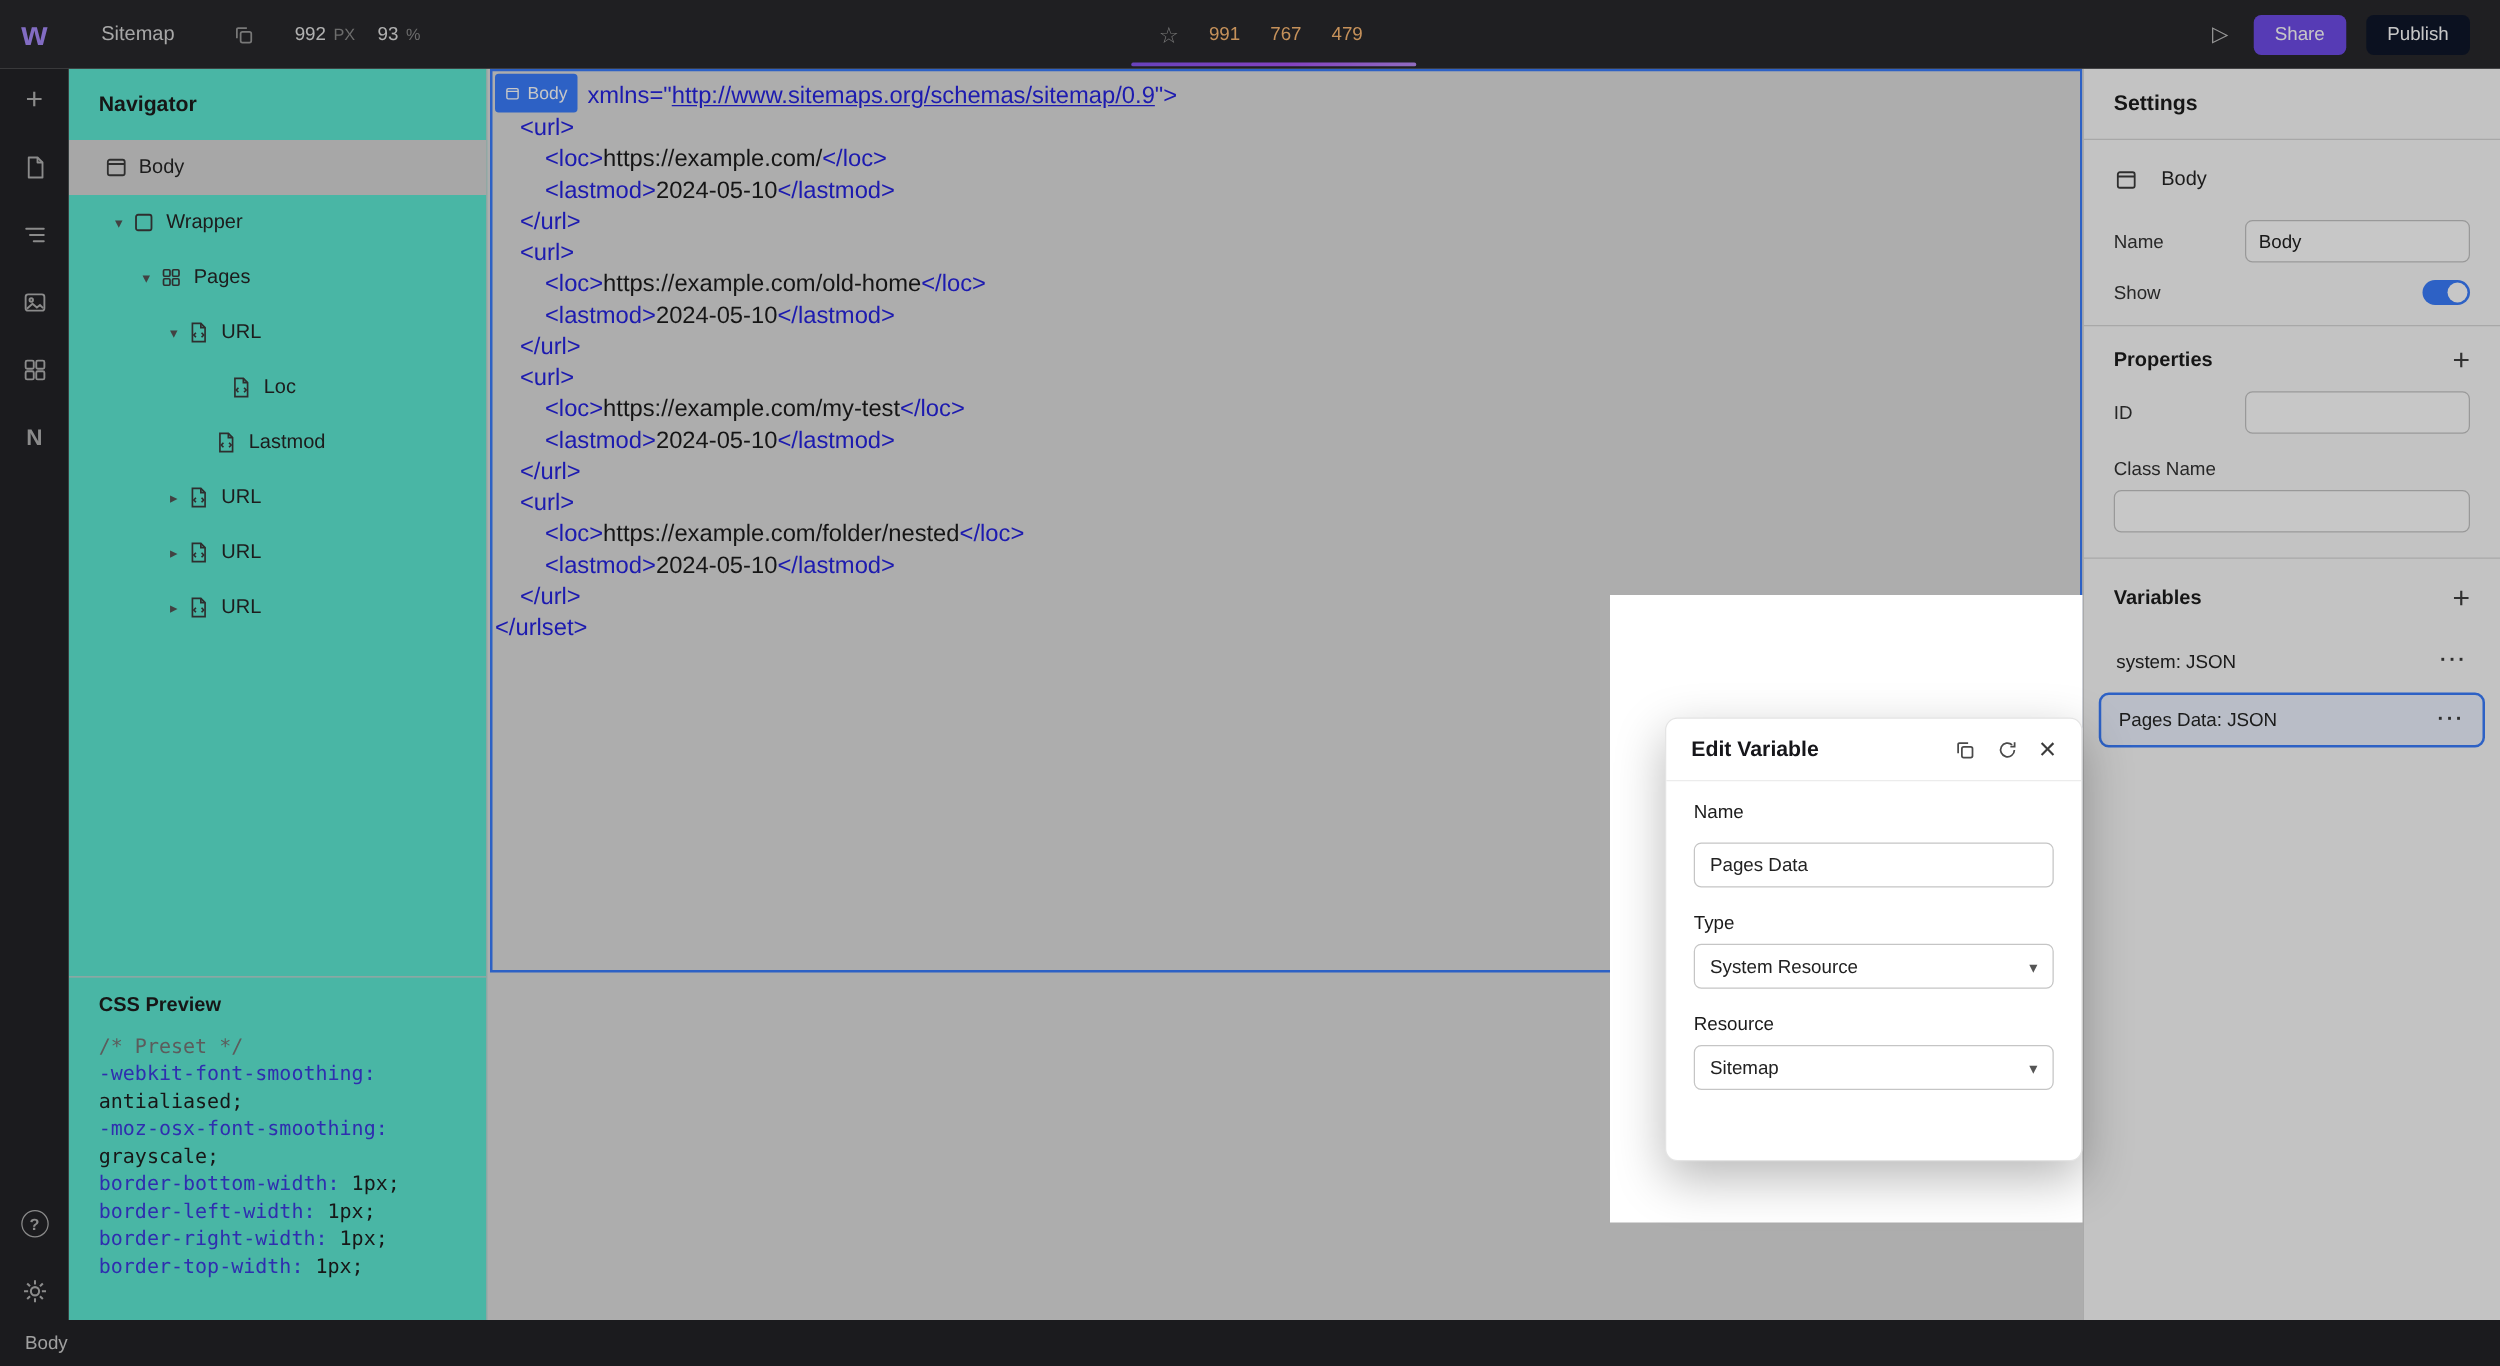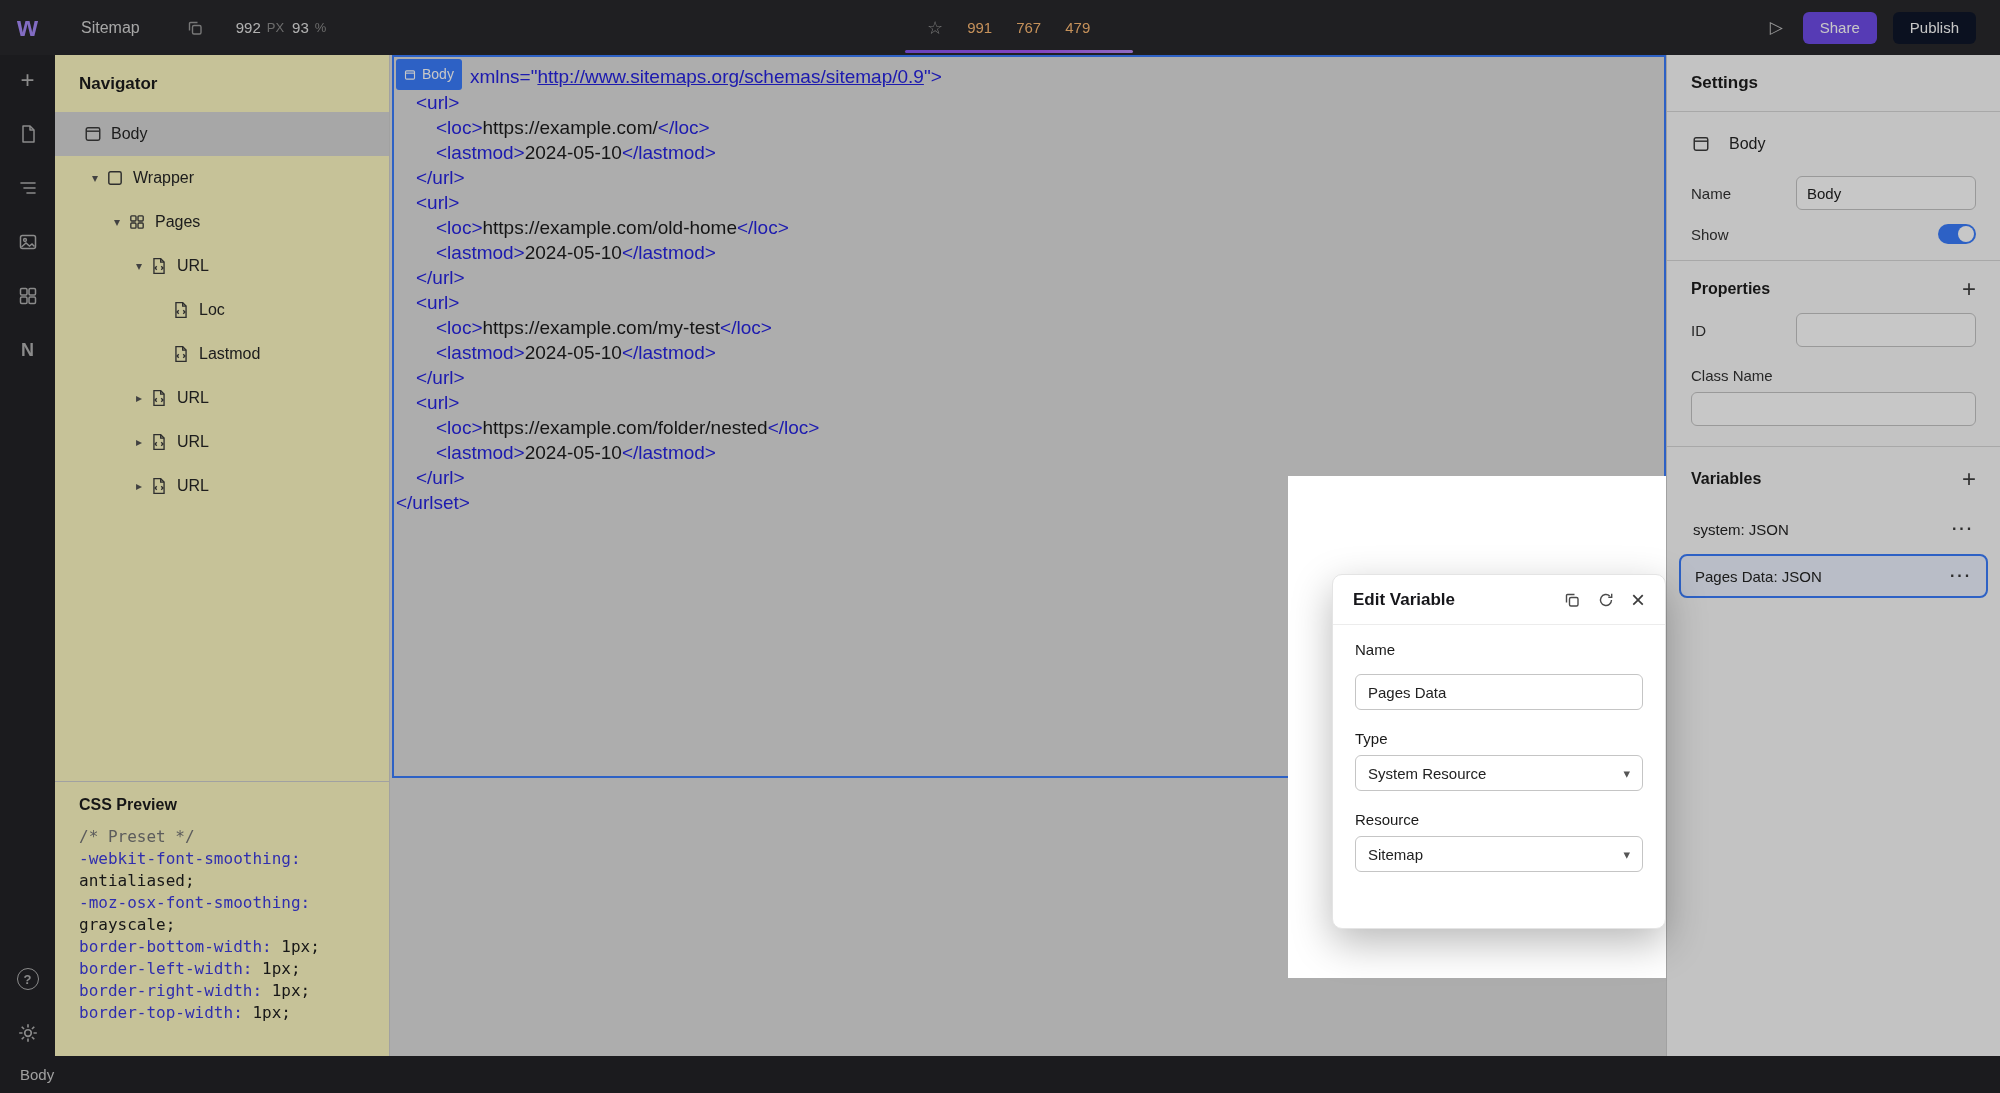--- a/index.html
+++ b/index.html
@@ -9,41 +9,41 @@
   input,button{font-family:inherit}
 
   
   .topbar{position:absolute;left:0;top:0;width:2000px;height:55px;background:#28282c;display:flex;align-items:center;z-index:10}
   .logo{width:55px;text-align:center;font-weight:bold;font-size:27px;color:#a78bfa;line-height:55px}
   .tb-title{color:#d6d6d6;font-size:16px;margin-left:26px}
   .tb-copy{margin-left:46px;color:#9a9a9a}
   .tb-field{display:flex;align-items:center;gap:6px}
   .tb-field .val{color:#e3e3e3;font-size:15px}
   .tb-field .unit{color:#8b8b8b;font-size:13px}
-  .f1{margin-left:32px}.f2{margin-left:8px}
+  .f1{margin-left:32px}.f2{margin-left:18px}
   .bp-group{position:absolute;left:905px;top:0;width:228px;height:55px;display:flex;align-items:center;gap:24px;padding-left:22px}
   .bp-star{color:#9a9a9a;font-size:18px}
   .bp-num{color:#fdba74;font-size:15px}
   .bp-underline{position:absolute;left:0;bottom:2px;width:100%;height:3px;border-radius:2px;background:linear-gradient(90deg,#8655f2,#a855f7 55%,#b98af7)}
   .tb-right{position:absolute;right:0;top:0;height:55px;display:flex;align-items:center;gap:16px;padding-right:24px}
   .tb-play{color:#c2c2c2;font-size:17px;margin-right:4px}
   .btn{height:32px;border:none;border-radius:6px;color:#fff;font-size:15px;display:flex;align-items:center;padding:0 17px;cursor:pointer}
   .btn.share{background:#6f4ce8}
   .btn.publish{background:#0f172a}
 
   
   .leftstrip{position:absolute;left:0;top:55px;width:55px;height:1001px;background:#232327;display:flex;flex-direction:column;align-items:center;padding:14px 0 12px;gap:32px;z-index:5}
   .strip-icon{color:#b2b2b2;width:22px;height:22px;display:flex;align-items:center;justify-content:center}
   .strip-icon.txt{font-size:24px;font-weight:300;line-height:22px}
   .strip-icon.nlogo{font-size:18px;font-weight:bold}
   .strip-spacer{flex:1}
   .help-circle{width:22px;height:22px;border:1.5px solid #b2b2b2;border-radius:50%;color:#b2b2b2;display:flex;align-items:center;justify-content:center;font-size:13px;font-weight:bold}
 
   
-  .navigator{position:absolute;left:55px;top:55px;width:335px;height:1001px;background:#fef9c3;border-right:1px solid #cfcfcf;display:flex;flex-direction:column}
+  .navigator{position:absolute;left:55px;top:55px;width:335px;height:1001px;background:#5eead4;border-right:1px solid #cfcfcf;display:flex;flex-direction:column}
   .nav-header{height:57px;display:flex;align-items:center;padding-left:24px;font-weight:bold;font-size:17px;color:#1d1d1d}
   .tree-row{height:44px;display:flex;align-items:center;font-size:16px;color:#262626}
   .tree-row.selected{background:#d7d7d7}
   .expander{width:20px;flex:none;color:#555;font-size:12px;text-align:center}
   .tree-icon{width:20px;height:20px;flex:none;margin-right:8px;color:#3c3c3c;display:flex;align-items:center;justify-content:center}
   .css-preview{margin-top:auto;border-top:1px solid #cfcfcf;height:275px;padding:14px 16px 12px 24px}
   .css-title{font-weight:bold;font-size:16px;color:#1d1d1d;margin-bottom:12px}
   .css-code{font-family:"DejaVu Sans Mono",monospace;font-size:16px;line-height:22px}
   .ck-comment{color:#767676}
   .ck-prop{color:#3d3be0}
@@ -210,21 +210,21 @@
         <span class="expander">▾</span>
         <span class="tree-icon">
           <svg width="18" height="18" viewBox="0 0 16 16" fill="none" stroke="currentColor" stroke-width="1.2">
             <path d="M3.5 1.5h6l3 3v10h-9z"></path>
             <path d="M9.5 1.5v3h3"></path>
             <path d="M6 8.2L4.5 9.8 6 11.4M10 8.2l1.5 1.6L10 11.4"></path>
           </svg>
         </span>
         <span class="tree-label">URL</span>
       </div>
-      <div class="tree-row" style="padding-left: 96px;">
+      <div class="tree-row" style="padding-left: 96px; margin-left: 12px;">
         <span class="expander"></span>
         <span class="tree-icon">
           <svg width="18" height="18" viewBox="0 0 16 16" fill="none" stroke="currentColor" stroke-width="1.2">
             <path d="M3.5 1.5h6l3 3v10h-9z"></path>
             <path d="M9.5 1.5v3h3"></path>
             <path d="M6 8.2L4.5 9.8 6 11.4M10 8.2l1.5 1.6L10 11.4"></path>
           </svg>
         </span>
         <span class="tree-label">Loc</span>
       </div>

